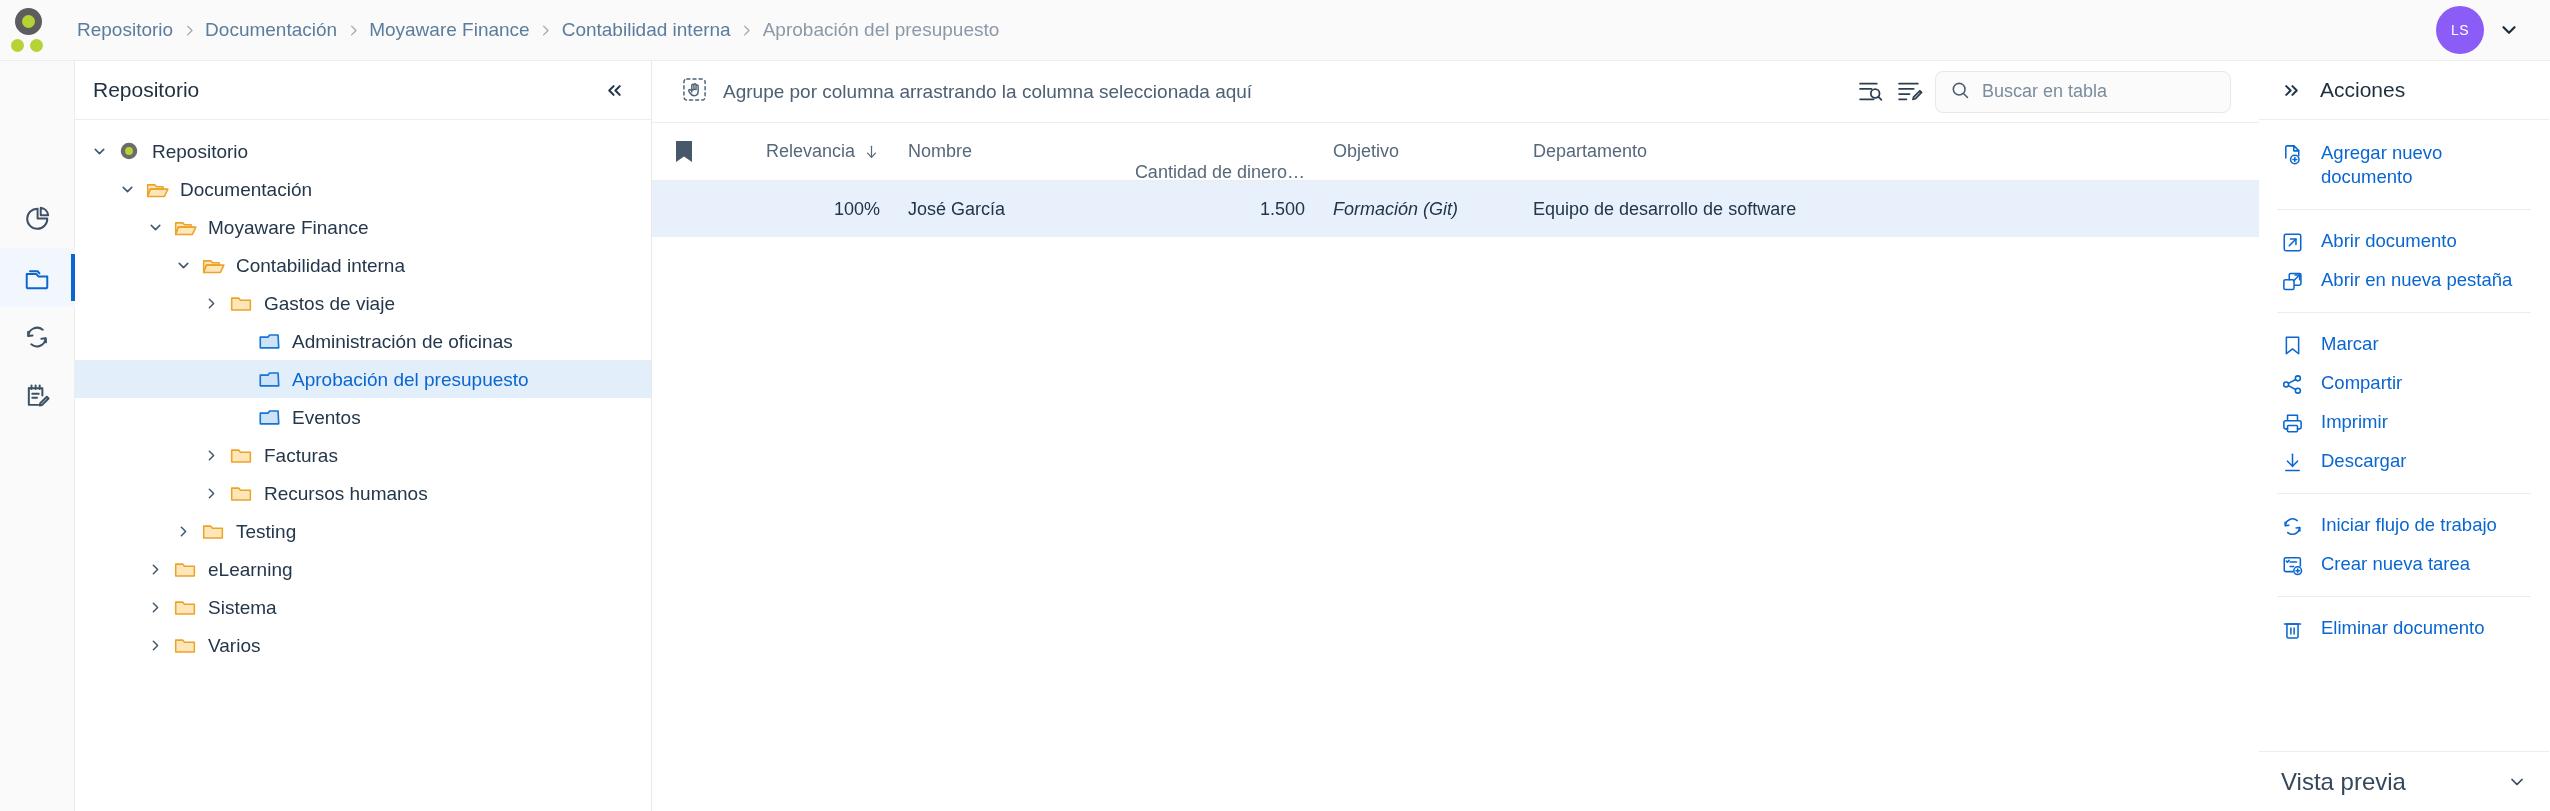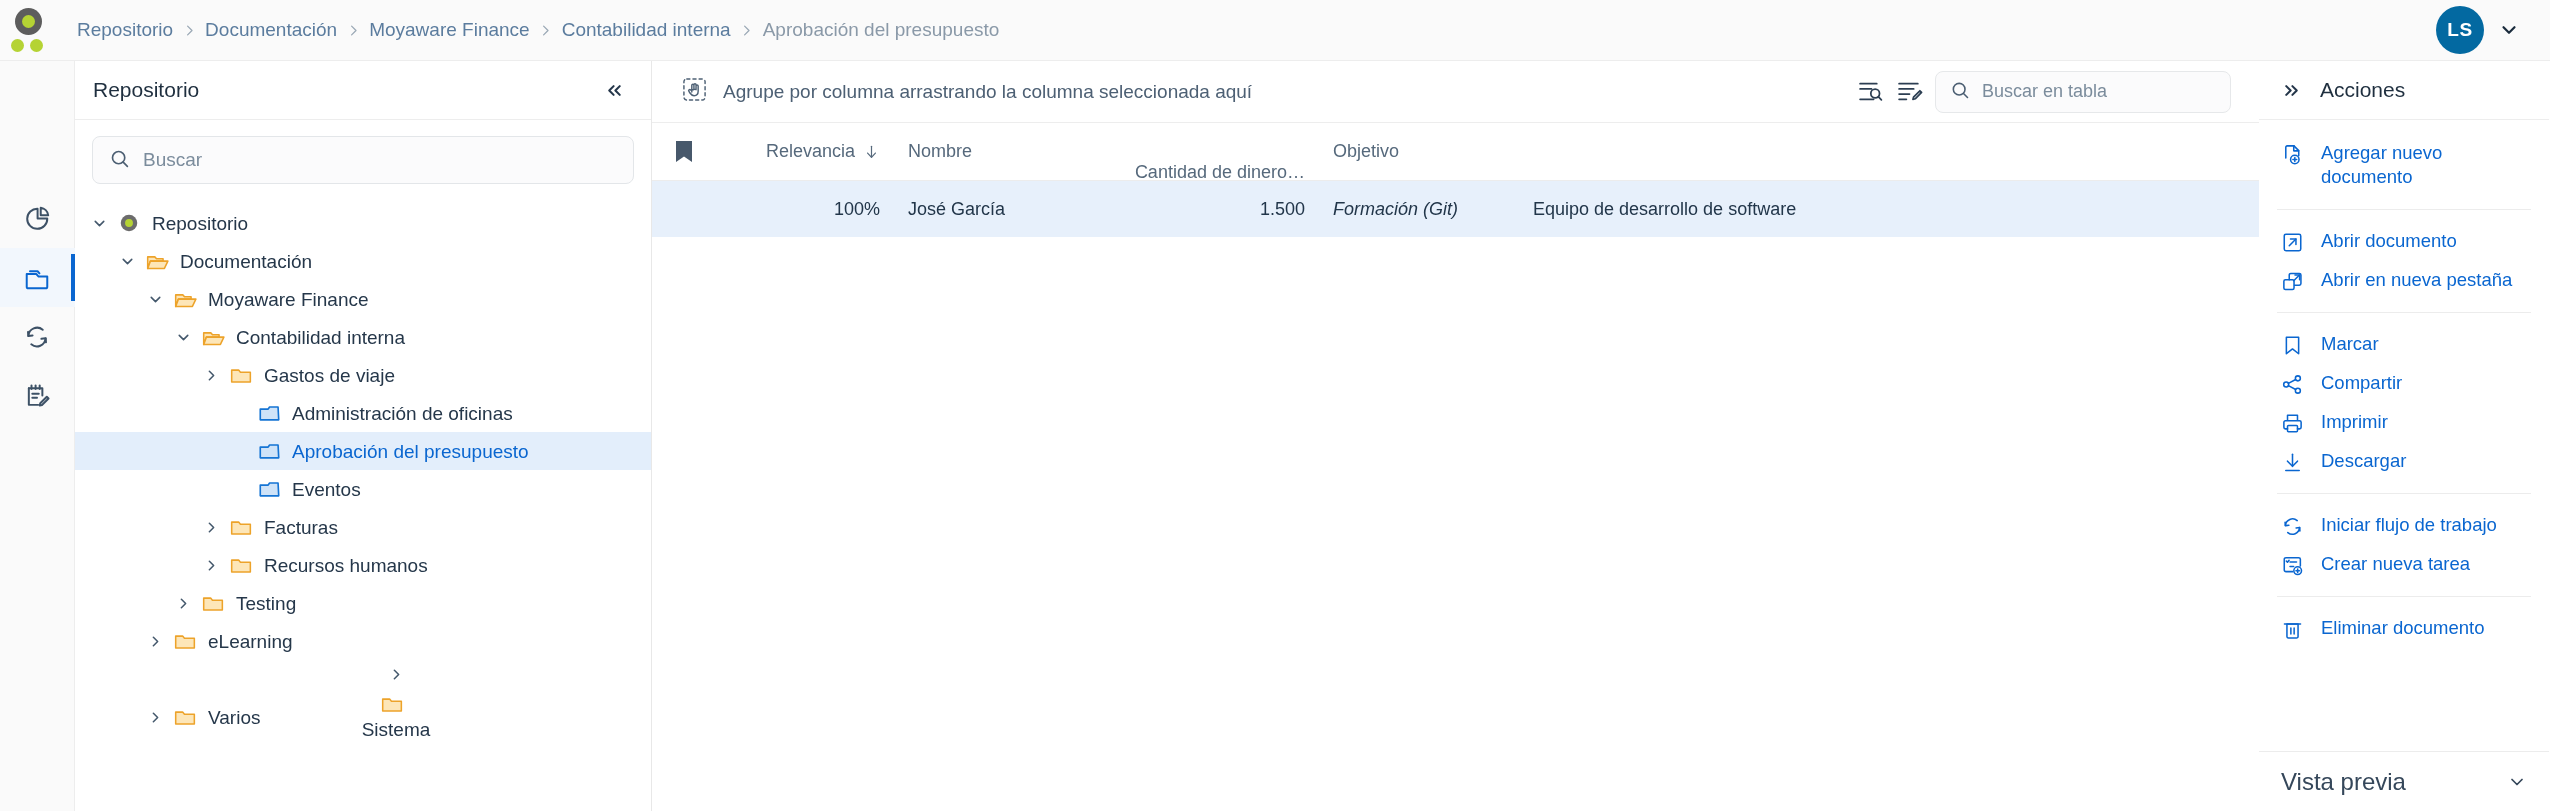--- a/index.html
+++ b/index.html
@@ -41,22 +41,22 @@
     display: inline-block; width: 28px; text-align: center;
     color: #9aa8b5; font-size: 16px;
   }
   .crumb-sep svg { vertical-align: middle; }
 
   .topbar-right {
     margin-left: auto; display: flex; align-items: center; gap: 14px;
     padding-right: 30px;
   }
   .avatar {
-    width: 48px; height: 48px; border-radius: 50%; background: #0369a1;
-    color: #fff; font-size: 19px; font-weight: bold;
+    width: 48px; height: 48px; border-radius: 50%; background: #8b5cf6;
+    color: #fff; font-size: 14px; font-weight: normal;
     display: flex; align-items: center; justify-content: center;
     letter-spacing: .5px; cursor: pointer;
   }
   .avatar-chev { color: #1a2b3c; cursor: pointer; display: flex; }
 
   
   .rail {
     position: absolute; left: 0; top: 61px; width: 75px; height: 750px;
     background: #fafafa; border-right: 1px solid #ededed;
     display: flex; flex-direction: column; align-items: center;
@@ -266,31 +266,20 @@
 <div class="tree-panel">
   <div class="tree-head">
     <div class="tree-title">Repositorio</div>
     <span class="tree-collapse">
       <svg width="21" height="21" viewBox="0 0 24 24" fill="none" stroke="currentColor" stroke-width="2.4" stroke-linecap="round" stroke-linejoin="round">
           <polyline points="11 17 6 12 11 7"></polyline>
           <polyline points="18 17 13 12 18 7"></polyline>
         </svg>
     </span>
   </div>
-  <div class="tree-search-wrap">
-    <div class="tree-search">
-      <span>
-        <svg width="21" height="21" viewBox="0 0 24 24" fill="none" stroke="#4b5e72" stroke-width="1.9" stroke-linecap="round">
-            <circle cx="11" cy="11" r="7"></circle>
-            <line x1="16.2" y1="16.2" x2="21" y2="21"></line>
-          </svg>
-      </span>
-      <input type="text" placeholder="Buscar" style="">
-    </div>
-  </div>
   <div class="tree-body" id="tree-body">
       <div class="tnode" style="padding-left: 10px;">
         <span class="tw">
           <svg width="17" height="17" viewBox="0 0 24 24" fill="none" stroke="#44586c" stroke-width="2.2" stroke-linecap="round" stroke-linejoin="round">
             <polyline points="6 9 12 15 18 9"></polyline>
           </svg>
         </span>
         <span class="tico">
           <svg width="22" height="22" viewBox="0 0 24 24">
             <circle cx="12" cy="12" r="9" fill="#6c6c6c"></circle>
@@ -426,21 +415,21 @@
             <polyline points="9 6 15 12 9 18"></polyline>
           </svg>
         </span>
         <span class="tico">
           <svg width="25" height="25" viewBox="0 0 26 26" fill="none" stroke="#eda32a" stroke-width="1.6" stroke-linejoin="round">
             <path d="M2.8 7.4h7.2l1.9 2.2h10.3v10.2H2.8z" fill="#fde6b8"></path>
           </svg>
         </span>
         <span class="tlbl">eLearning</span>
       </div>
-      <div class="tnode" style="padding-left: 66px; flex-direction: column;">
+      <div class="tnode" style="padding-left: 66px;">
         <span class="tw">
           <svg width="17" height="17" viewBox="0 0 24 24" fill="none" stroke="#44586c" stroke-width="2.2" stroke-linecap="round" stroke-linejoin="round">
             <polyline points="9 6 15 12 9 18"></polyline>
           </svg>
         </span>
         <span class="tico">
           <svg width="25" height="25" viewBox="0 0 26 26" fill="none" stroke="#eda32a" stroke-width="1.6" stroke-linejoin="round">
             <path d="M2.8 7.4h7.2l1.9 2.2h10.3v10.2H2.8z" fill="#fde6b8"></path>
           </svg>
         </span>
@@ -523,20 +512,23 @@
       </div>
       <div class="th c-name">
         <span>Nombre</span>
       </div>
       <div class="th c-amt">
         <span>Cantidad de dinero…</span>
       </div>
       <div class="th c-obj">
         <span>Objetivo</span>
       </div>
+      <div class="th c-dep">
+        <span>Departamento</span>
+      </div>
     </div>
   <div id="grid-rows">
       <div class="trow">
         <div class="td c-flag"></div>
         <div class="td c-rel">100%</div>
         <div class="td c-name">José García</div>
         <div class="td c-amt">1.500</div>
         <div class="td c-obj">Formación (Git)</div>
         <div class="td c-dep">Equipo de desarrollo de software</div>
       </div>

